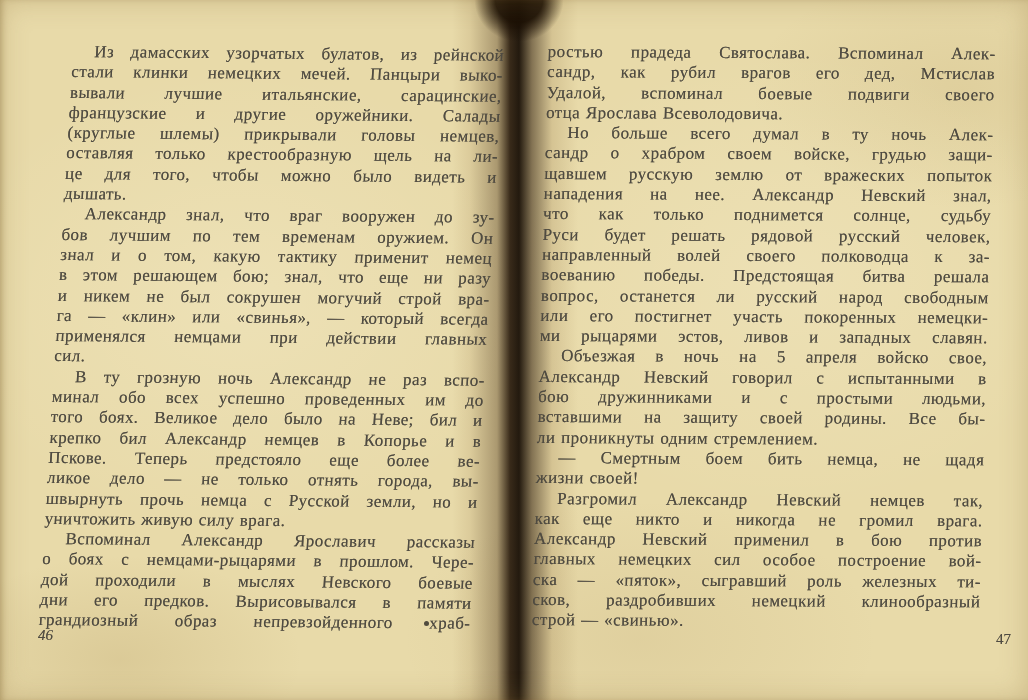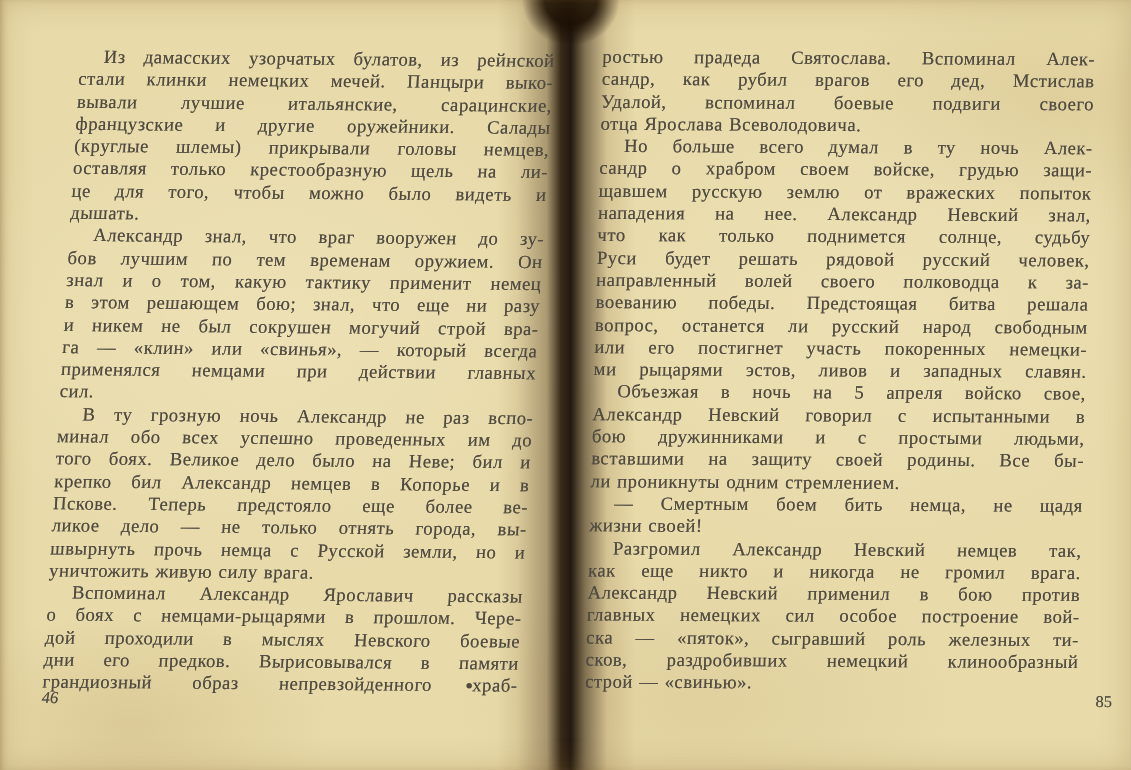--- a/index.html
+++ b/index.html
@@ -123,17 +123,17 @@
       <div class="line">как еще никто и никогда не громил врага.</div>
       <div class="line">Александр Невский применил в бою против</div>
       <div class="line">главных немецких сил особое построение вой-</div>
       <div class="line">ска — «пяток», сыгравший роль железных ти-</div>
       <div class="line">сков, раздробивших немецкий клинообразный</div>
       <div class="line end">строй — «свинью».</div>
     </div>
 
   <div class="page-number left">46</div>
 
-  <div class="page-number right">85</div>
+  <div class="page-number right">47</div>
 
   <div class="ink-spot"></div>
 
 </div>
 
 </body></html>

